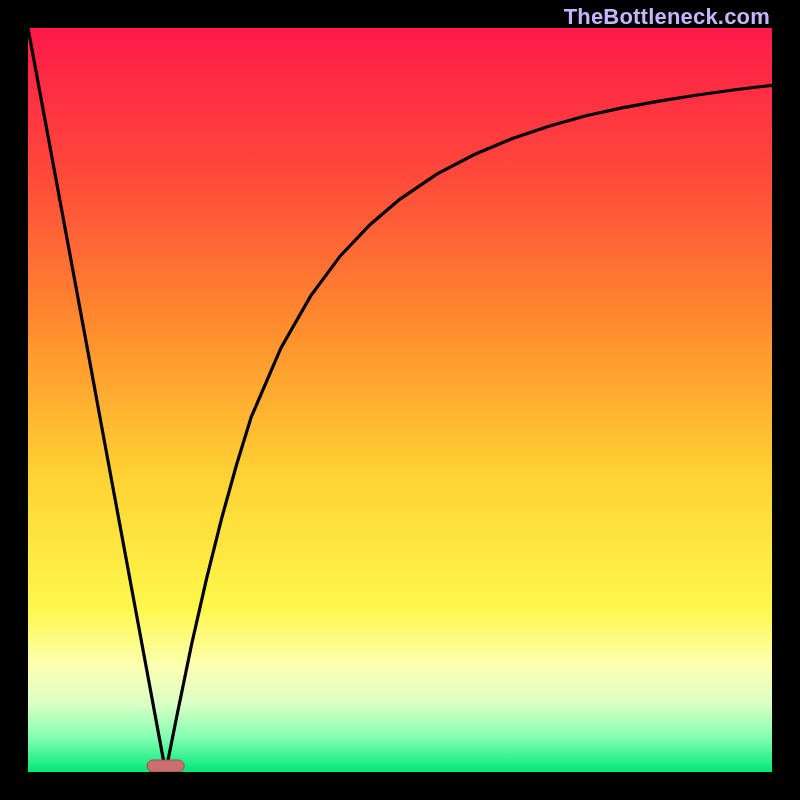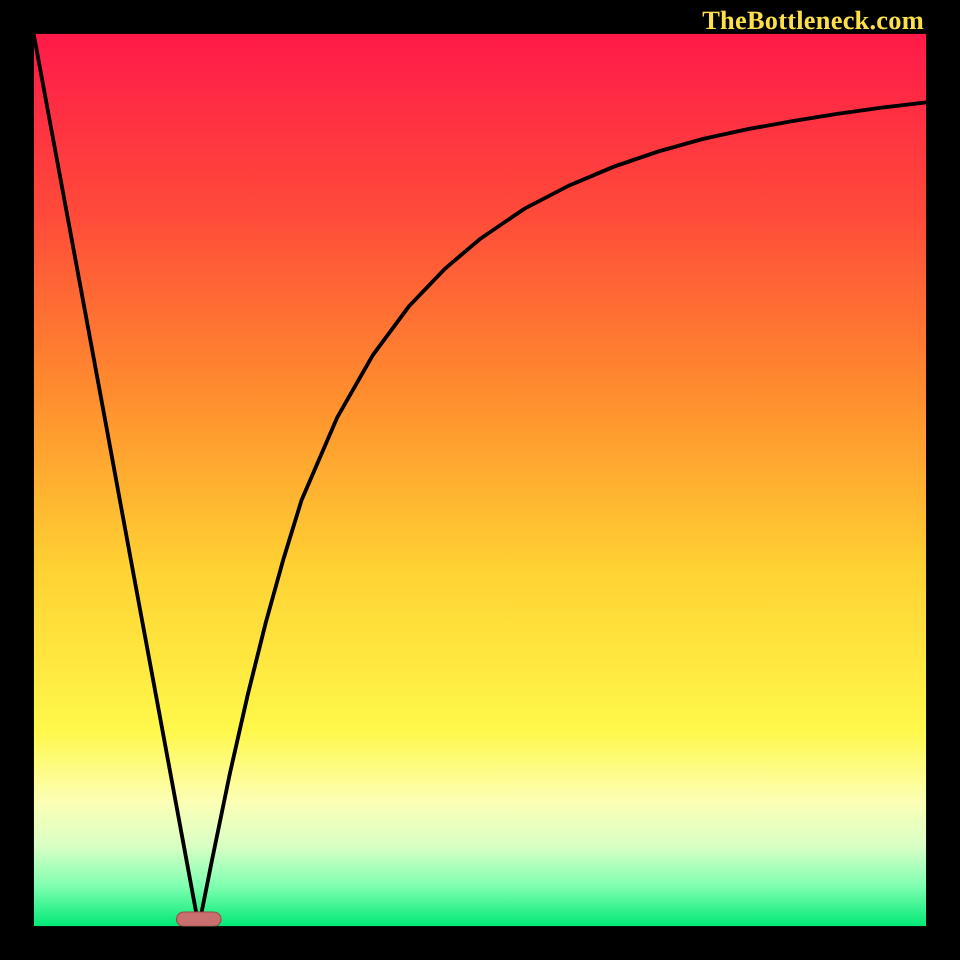--- a/index.html
+++ b/index.html
@@ -37,24 +37,24 @@
     position: absolute;
     left: 0;
     top: 0;
     width: 100%;
     height: 100%;
   }
   .watermark {
     position: absolute;
     top: 4px;
     right: 30px;
-    font-family: Liberation Serif, serif;
+    font-family: Liberation Sans, sans-serif;
     font-size: 22px;
     font-weight: 600;
-    color: #fde047;
+    color: #c4b5fd;
     letter-spacing: 0.2px;
     user-select: none;
   }
 </style>
 </head>
 <body>
 
 <div class="frame">
 
   <div class="plot-area">

